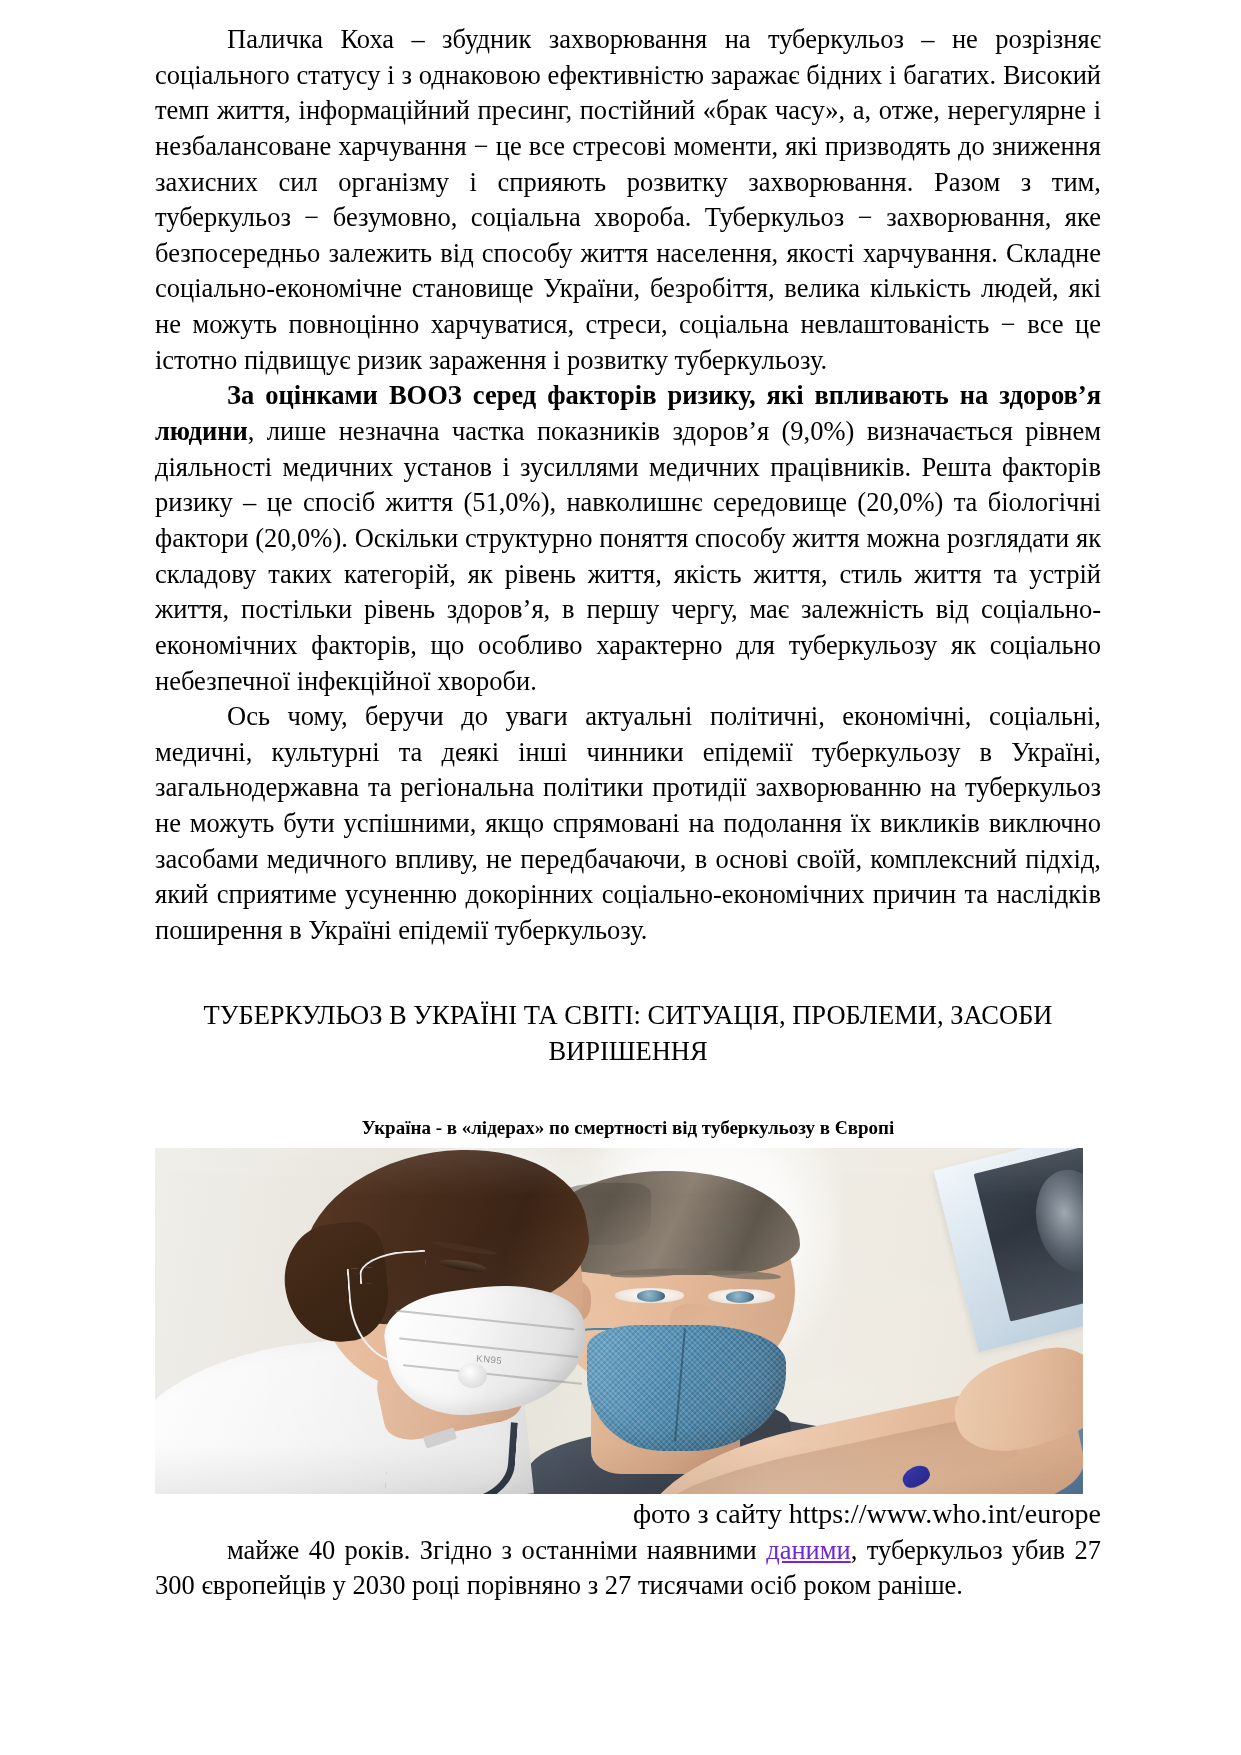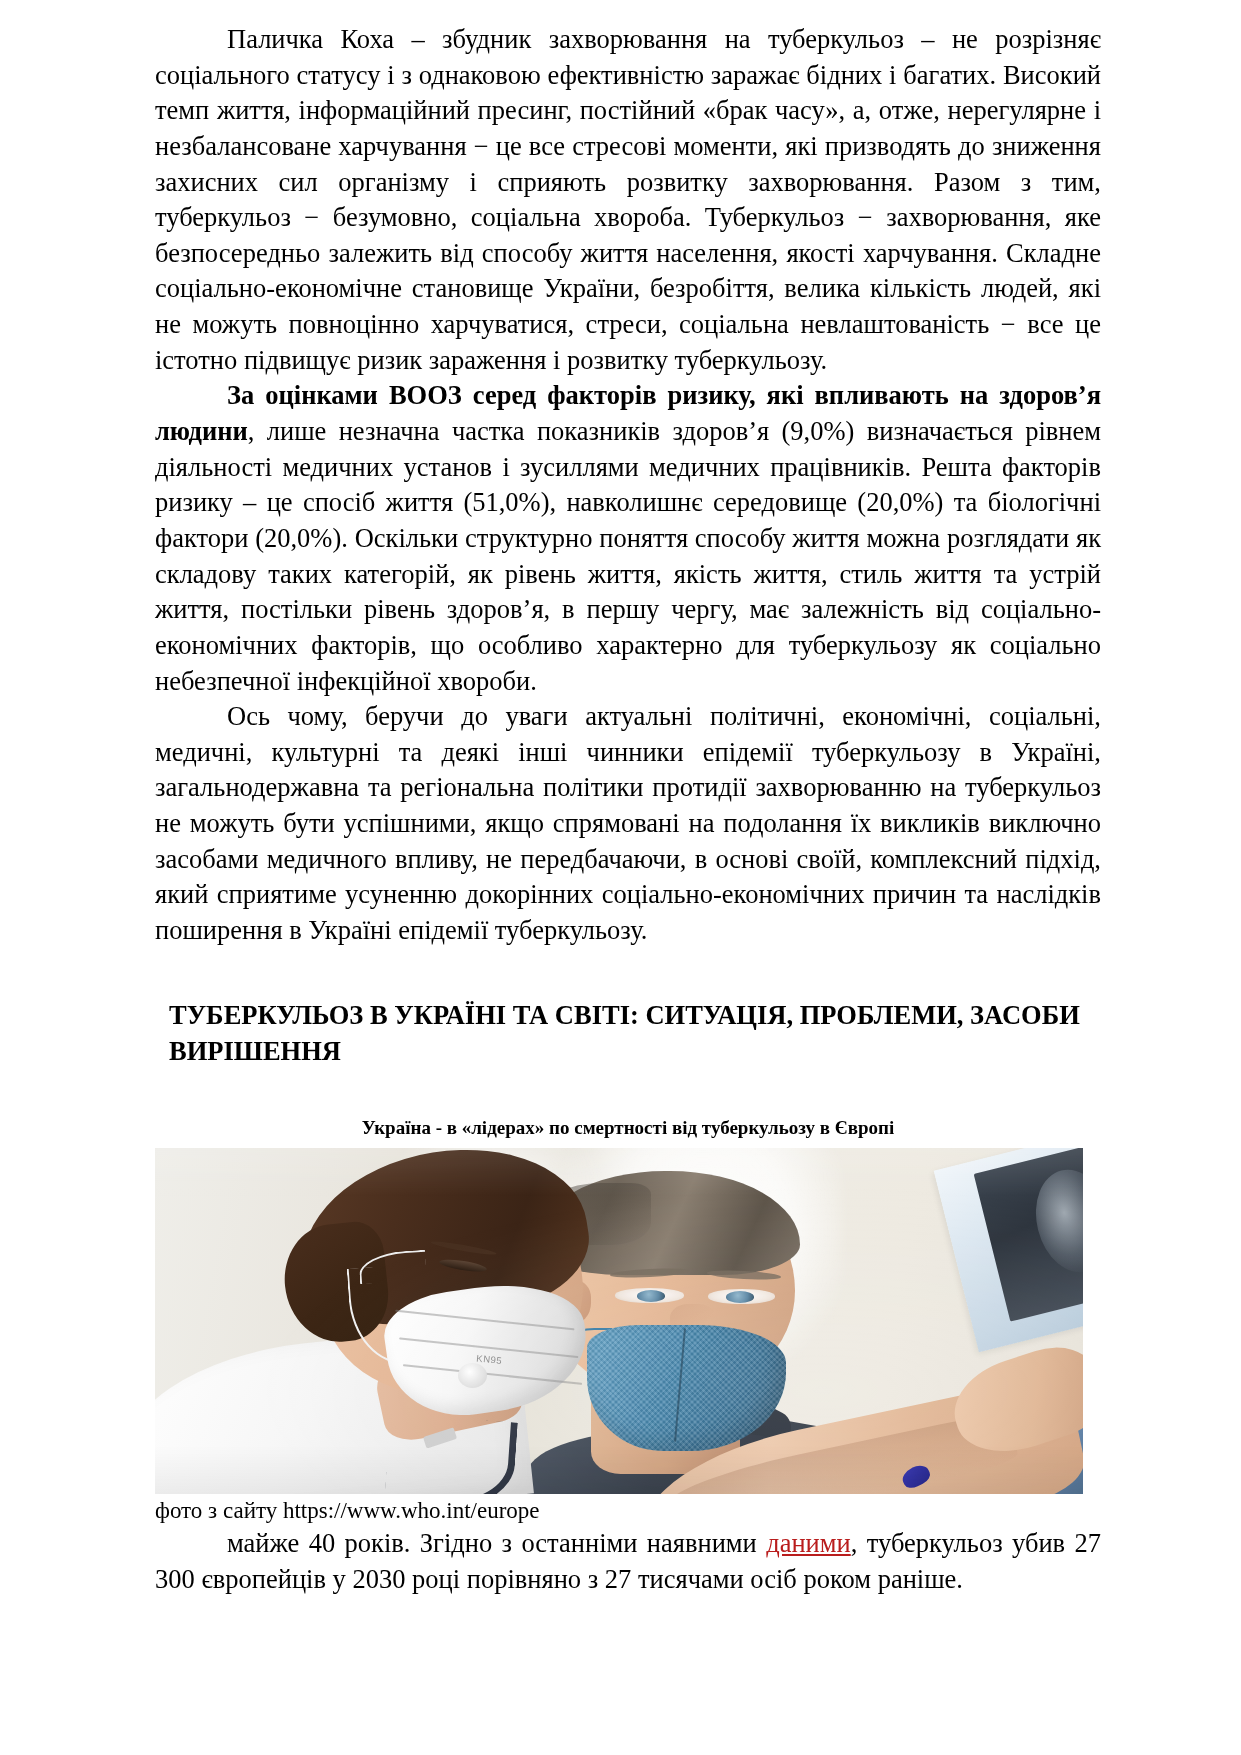--- a/index.html
+++ b/index.html
@@ -33,23 +33,23 @@
   }
   p.body-par + p.body-par {
     margin-top: 0;
   }
   b.lead {
     font-weight: bold;
   }
   h1.doc-heading {
     margin: 48px 0 0 0;
     font-size: 26.5px;
-    font-weight: bold;
+    font-weight: normal;
     line-height: 1.36;
-    text-align: left;
+    text-align: center;
     text-indent: 0;
     padding: 0 14px;
   }
   h2.sub-heading {
     margin: 46px 0 0 0;
     font-size: 19px;
     font-weight: bold;
     line-height: 1.345;
     text-align: center;
     text-indent: 0;
@@ -57,30 +57,30 @@
   .photo-block {
     margin: 8px 0 0 0;
     width: 928px;
     height: 346px;
     position: relative;
     overflow: hidden;
     background: #d9d4cb;
   }
   .caption {
     margin: 2px 0 0 0;
-    font-size: 23px;
+    font-size: 28px;
     line-height: 1.3;
-    text-align: left;
+    text-align: right;
     text-indent: 0;
   }
   .after-photo {
     margin: 4px 0 0 0;
   }
   a.inline-link {
-    color: #b91c1c;
+    color: #6d28d9;
     text-decoration: underline;
   }
 
   
   .ph {
     position: absolute;
   }
   .bg-wall {
     left: 0; top: 0; width: 100%; height: 100%;
     background:

